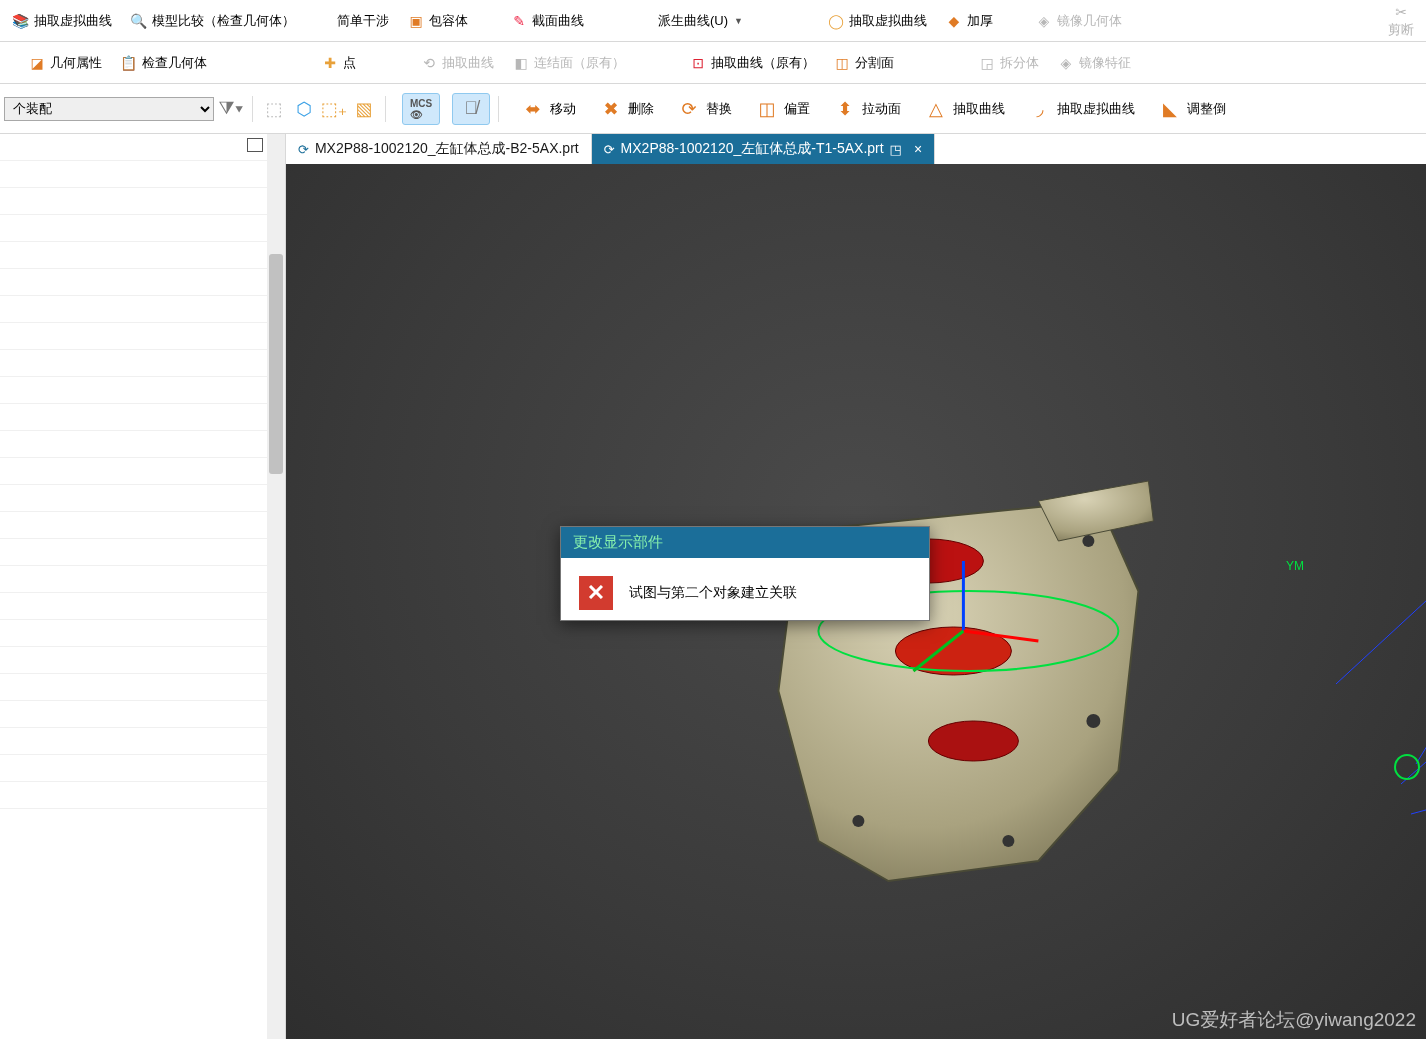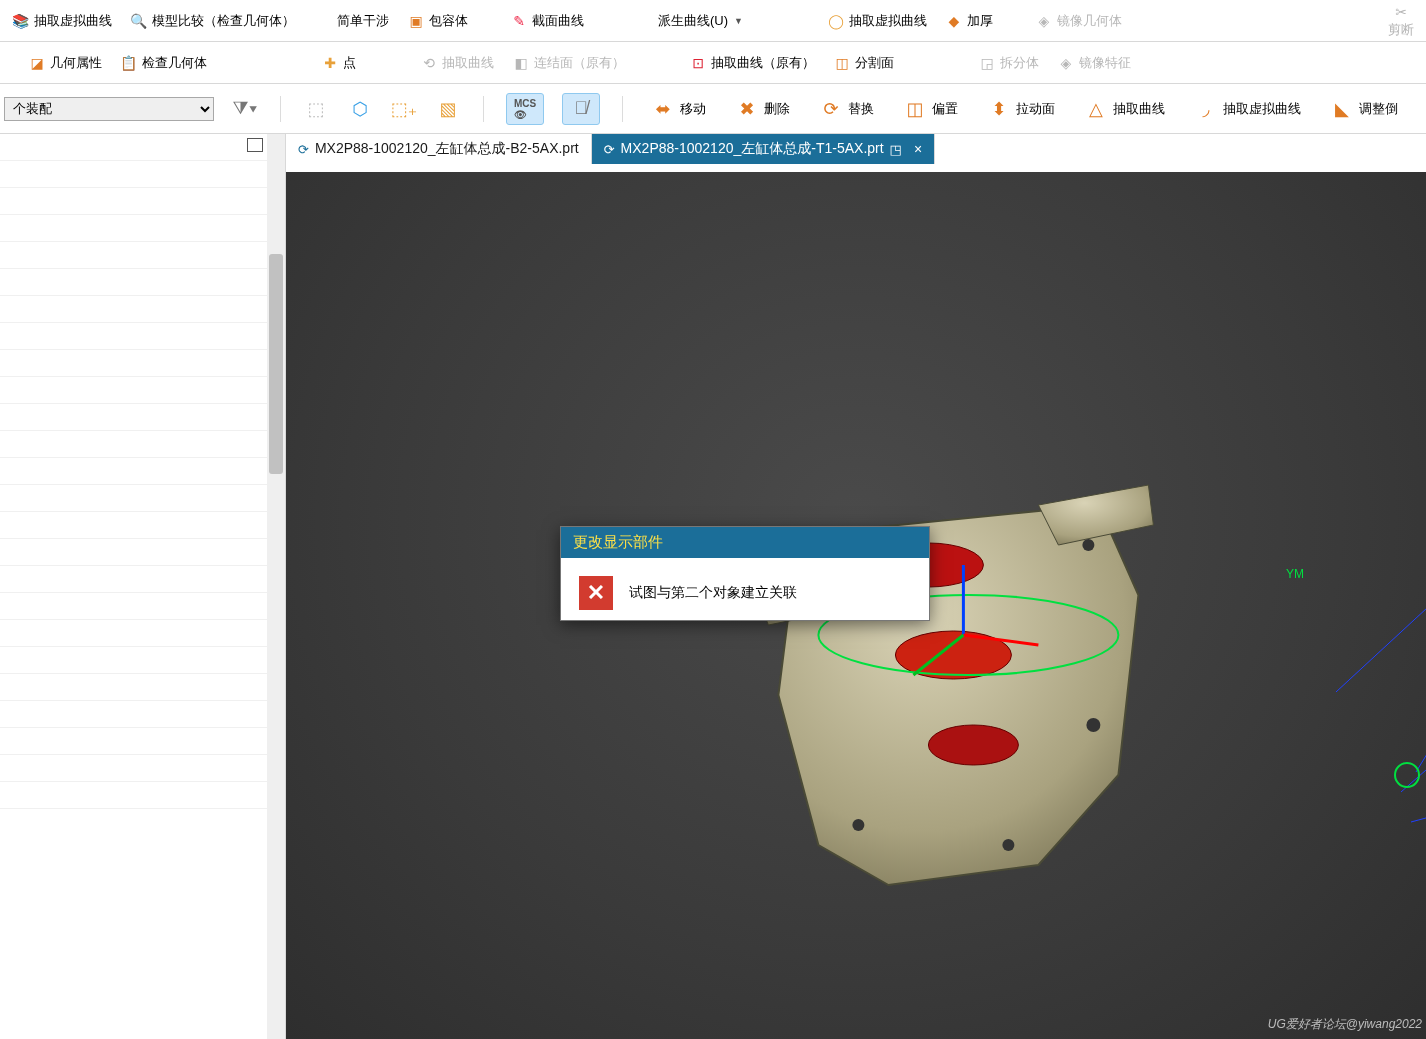--- a/index.html
+++ b/index.html
@@ -41,28 +41,29 @@
   }
   .tb-dropdown-caret { font-size: 9px; color: #555; margin-left: 2px; }
 
   
   .command-strip {
     display: flex;
     align-items: center;
     height: 50px;
     border-bottom: 1px solid #d8d8d8;
     padding: 0 4px;
-    gap: 18px;
+    gap: 4px;
   }
   .cmd {
     display: inline-flex;
     align-items: center;
     gap: 4px;
     padding: 2px 5px;
     border-radius: 3px;
+    margin-left: 8px;
   }
   .cmd.active { background: #cfe8fb; border: 1px solid #8fc9ef; }
   .cmd-icon { width: 26px; height: 26px; display:inline-flex;align-items:center;justify-content:center;font-size:18px;}
   .assembly-select {
     width: 210px; height: 24px;
     border: 1px solid #a8a8a8; font-size: 13px; padding: 0 4px;
   }
 
   
   .main { position: absolute; top: 134px; left: 0; right: 0; bottom: 0; display:flex;}
@@ -109,21 +110,20 @@
   }
   .file-tab .tab-icon { font-size: 13px; }
   .file-tab .close { font-size: 14px; margin-left: 6px; }
 
   .viewport-wrap { flex:1; display:flex; flex-direction:column; }
   .viewport {
     flex: 1;
     background: radial-gradient(ellipse at 50% 40%, #4a4a4a 0%, #3a3a3a 60%, #2e2e2e 100%);
     position: relative;
     overflow: hidden;
-    margin-top: 8px;
   }
 
   
   .part {
     position: absolute;
     left: 50%; top: 50%;
     transform: translate(-28%, -35%);
     width: 420px; height: 460px;
   }
   .part svg { width: 100%; height: 100%; }
@@ -133,42 +133,42 @@
   
   .dialog {
     position: absolute;
     left: 560px; top: 526px;
     width: 370px;
     background: #fff;
     border: 1px solid #777;
     box-shadow: 0 4px 16px rgba(0,0,0,.5);
   }
   .dlg-title {
-    background: #1b6e99; color:#fde047;
+    background: #1b6e99; color:#86efac;
     padding: 6px 12px; font-size: 15px;
   }
   .dlg-body {
     display:flex; align-items:center; gap:16px;
     padding: 18px 18px 10px;
   }
   .dlg-err-icon {
     width: 34px; height: 34px; background:#d23b2f;
     display:flex;align-items:center;justify-content:center;
     color:#fff; font-size:22px; font-weight:bold;
   }
   .dlg-msg { font-size:14px; }
   .dlg-buttons { text-align:center; padding: 8px 0 16px;}
   .dlg-ok {
     background:#1b6e99; color:#fff; border:1px solid #0e4f72;
     padding: 5px 26px; font-size:15px;
   }
 
   .watermark {
-    position:absolute; right:4px; bottom:6px;
-    color:#bdbdbd; font-size:12px; font-style:italic;
+    position:absolute; right:10px; bottom:6px;
+    color:#bdbdbd; font-size:19px; 
   }
 </style>
 </head>
 <body>
 
 <div class="toolbar">
   <div class="tb-item">
     <span class="tb-icon">📚</span>
     <span>抽取虚拟曲线</span>
   </div>

